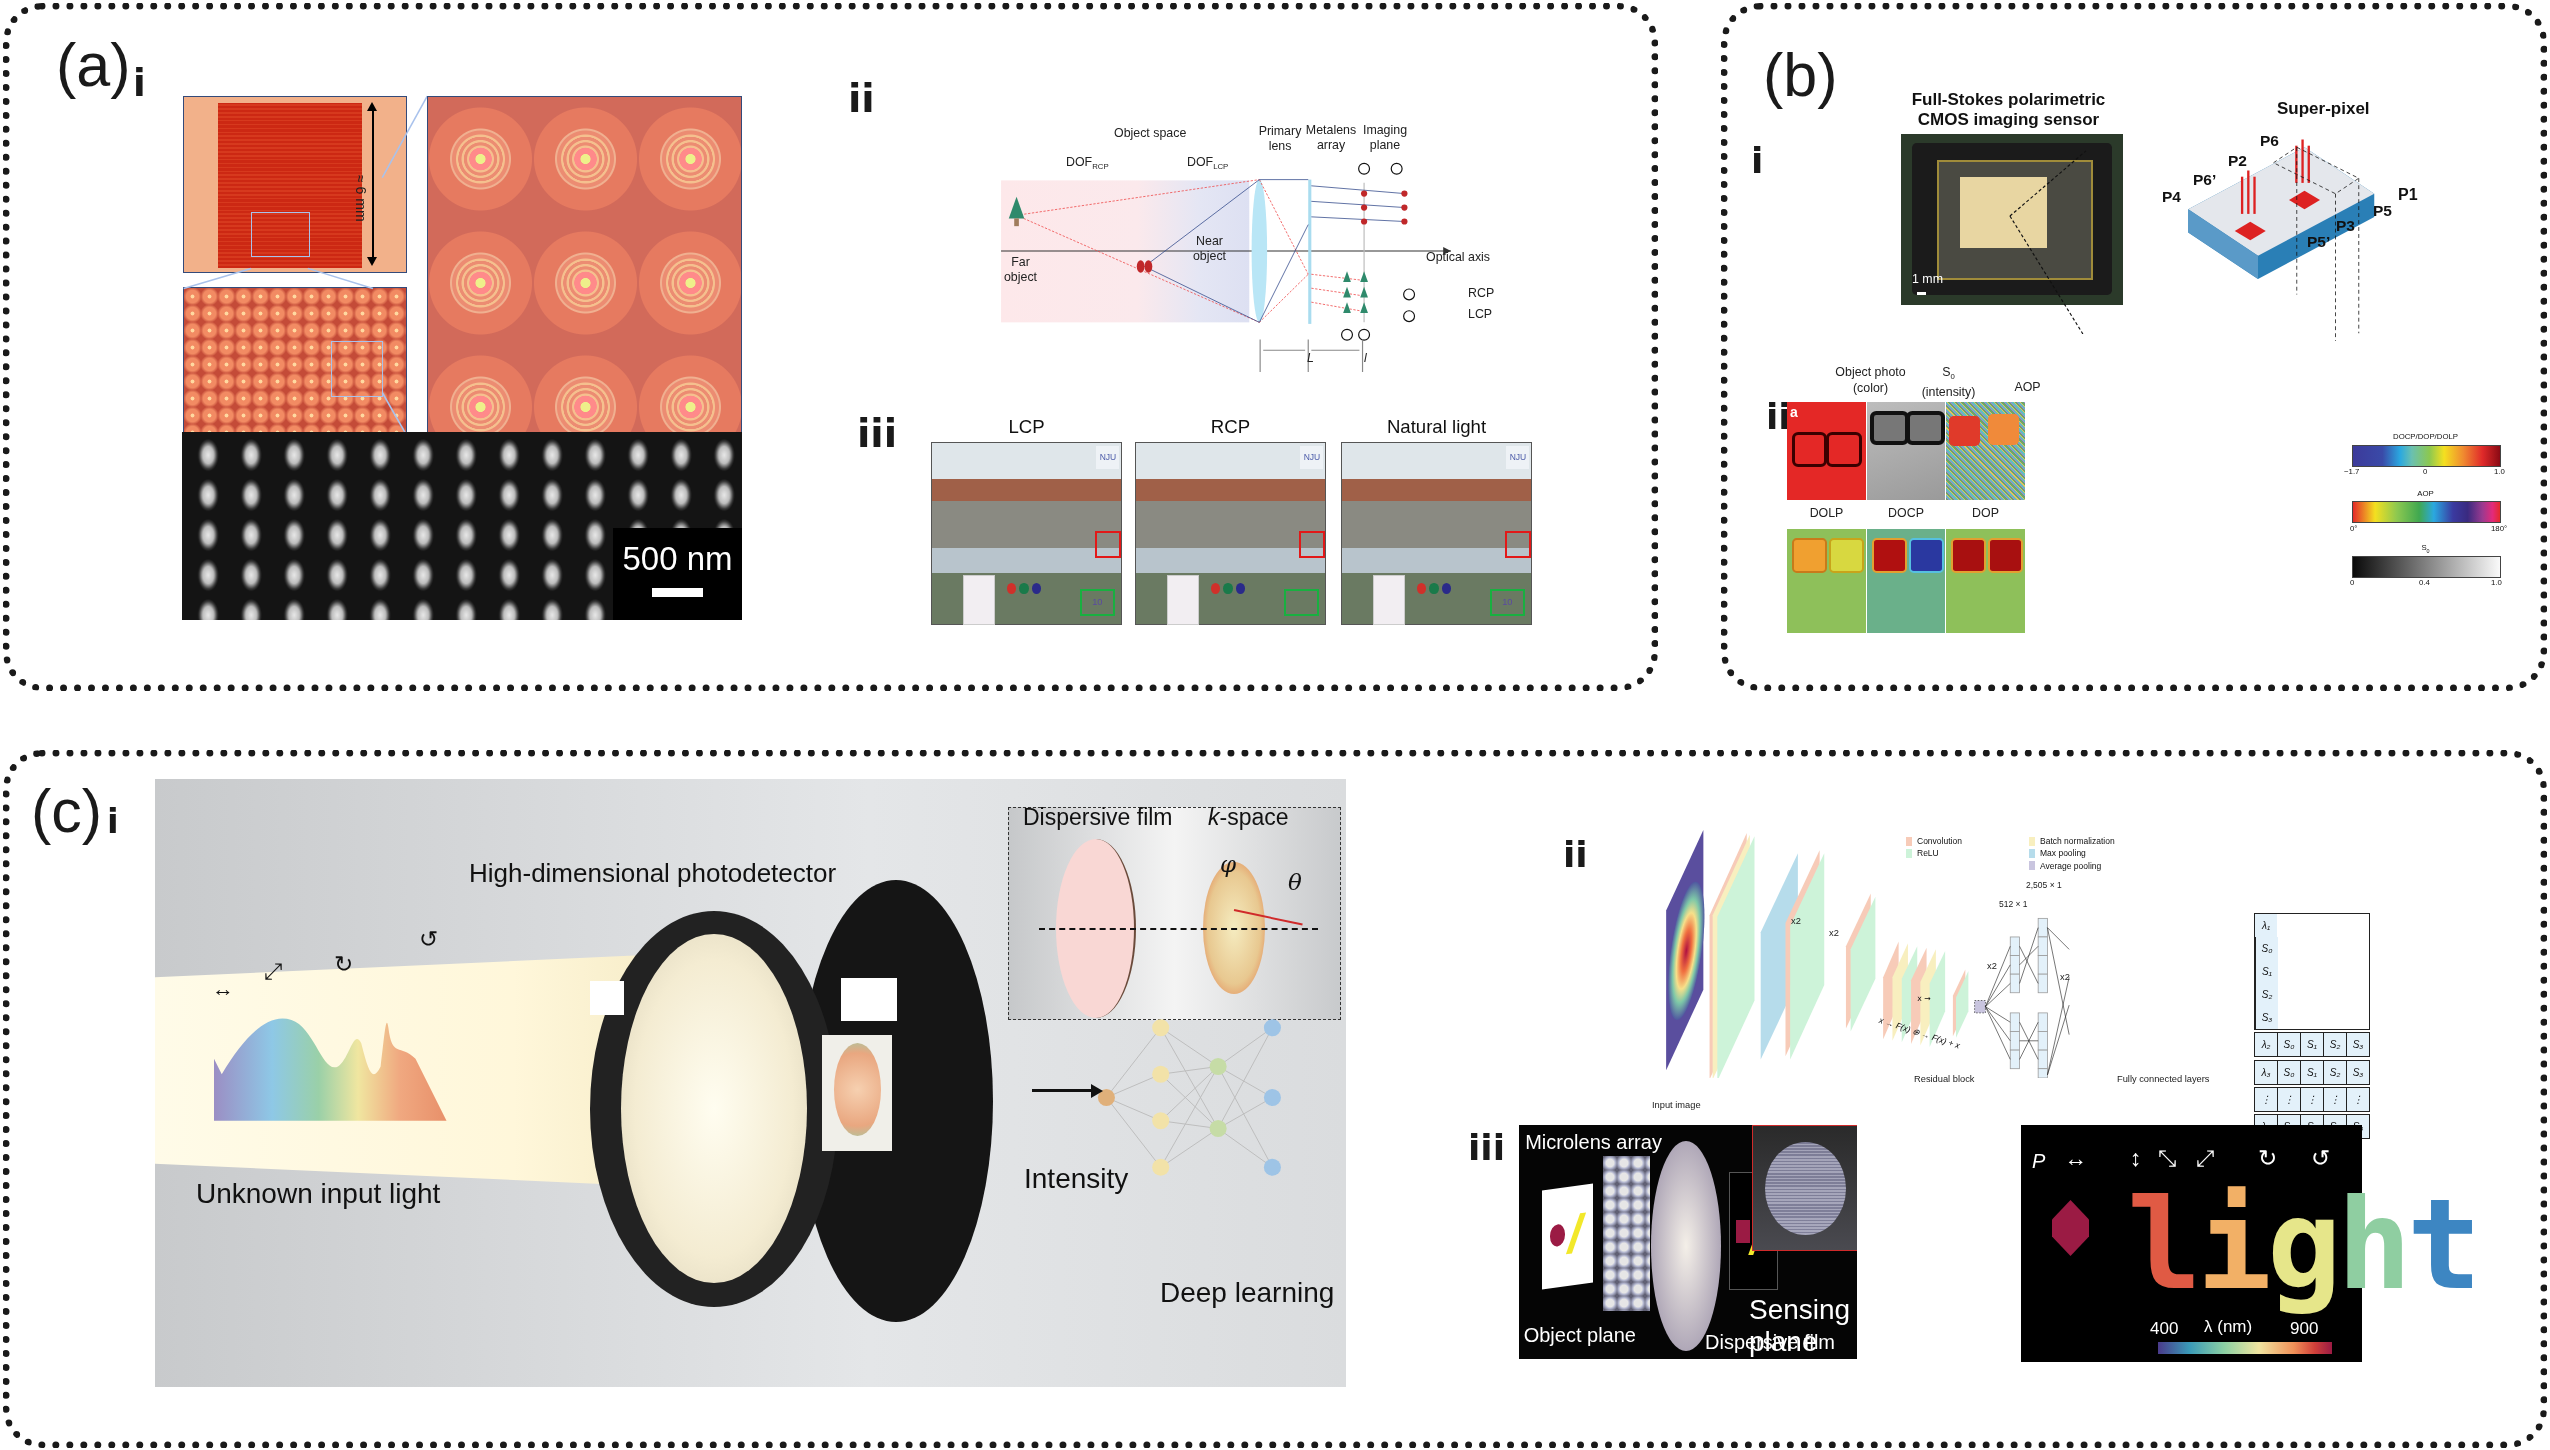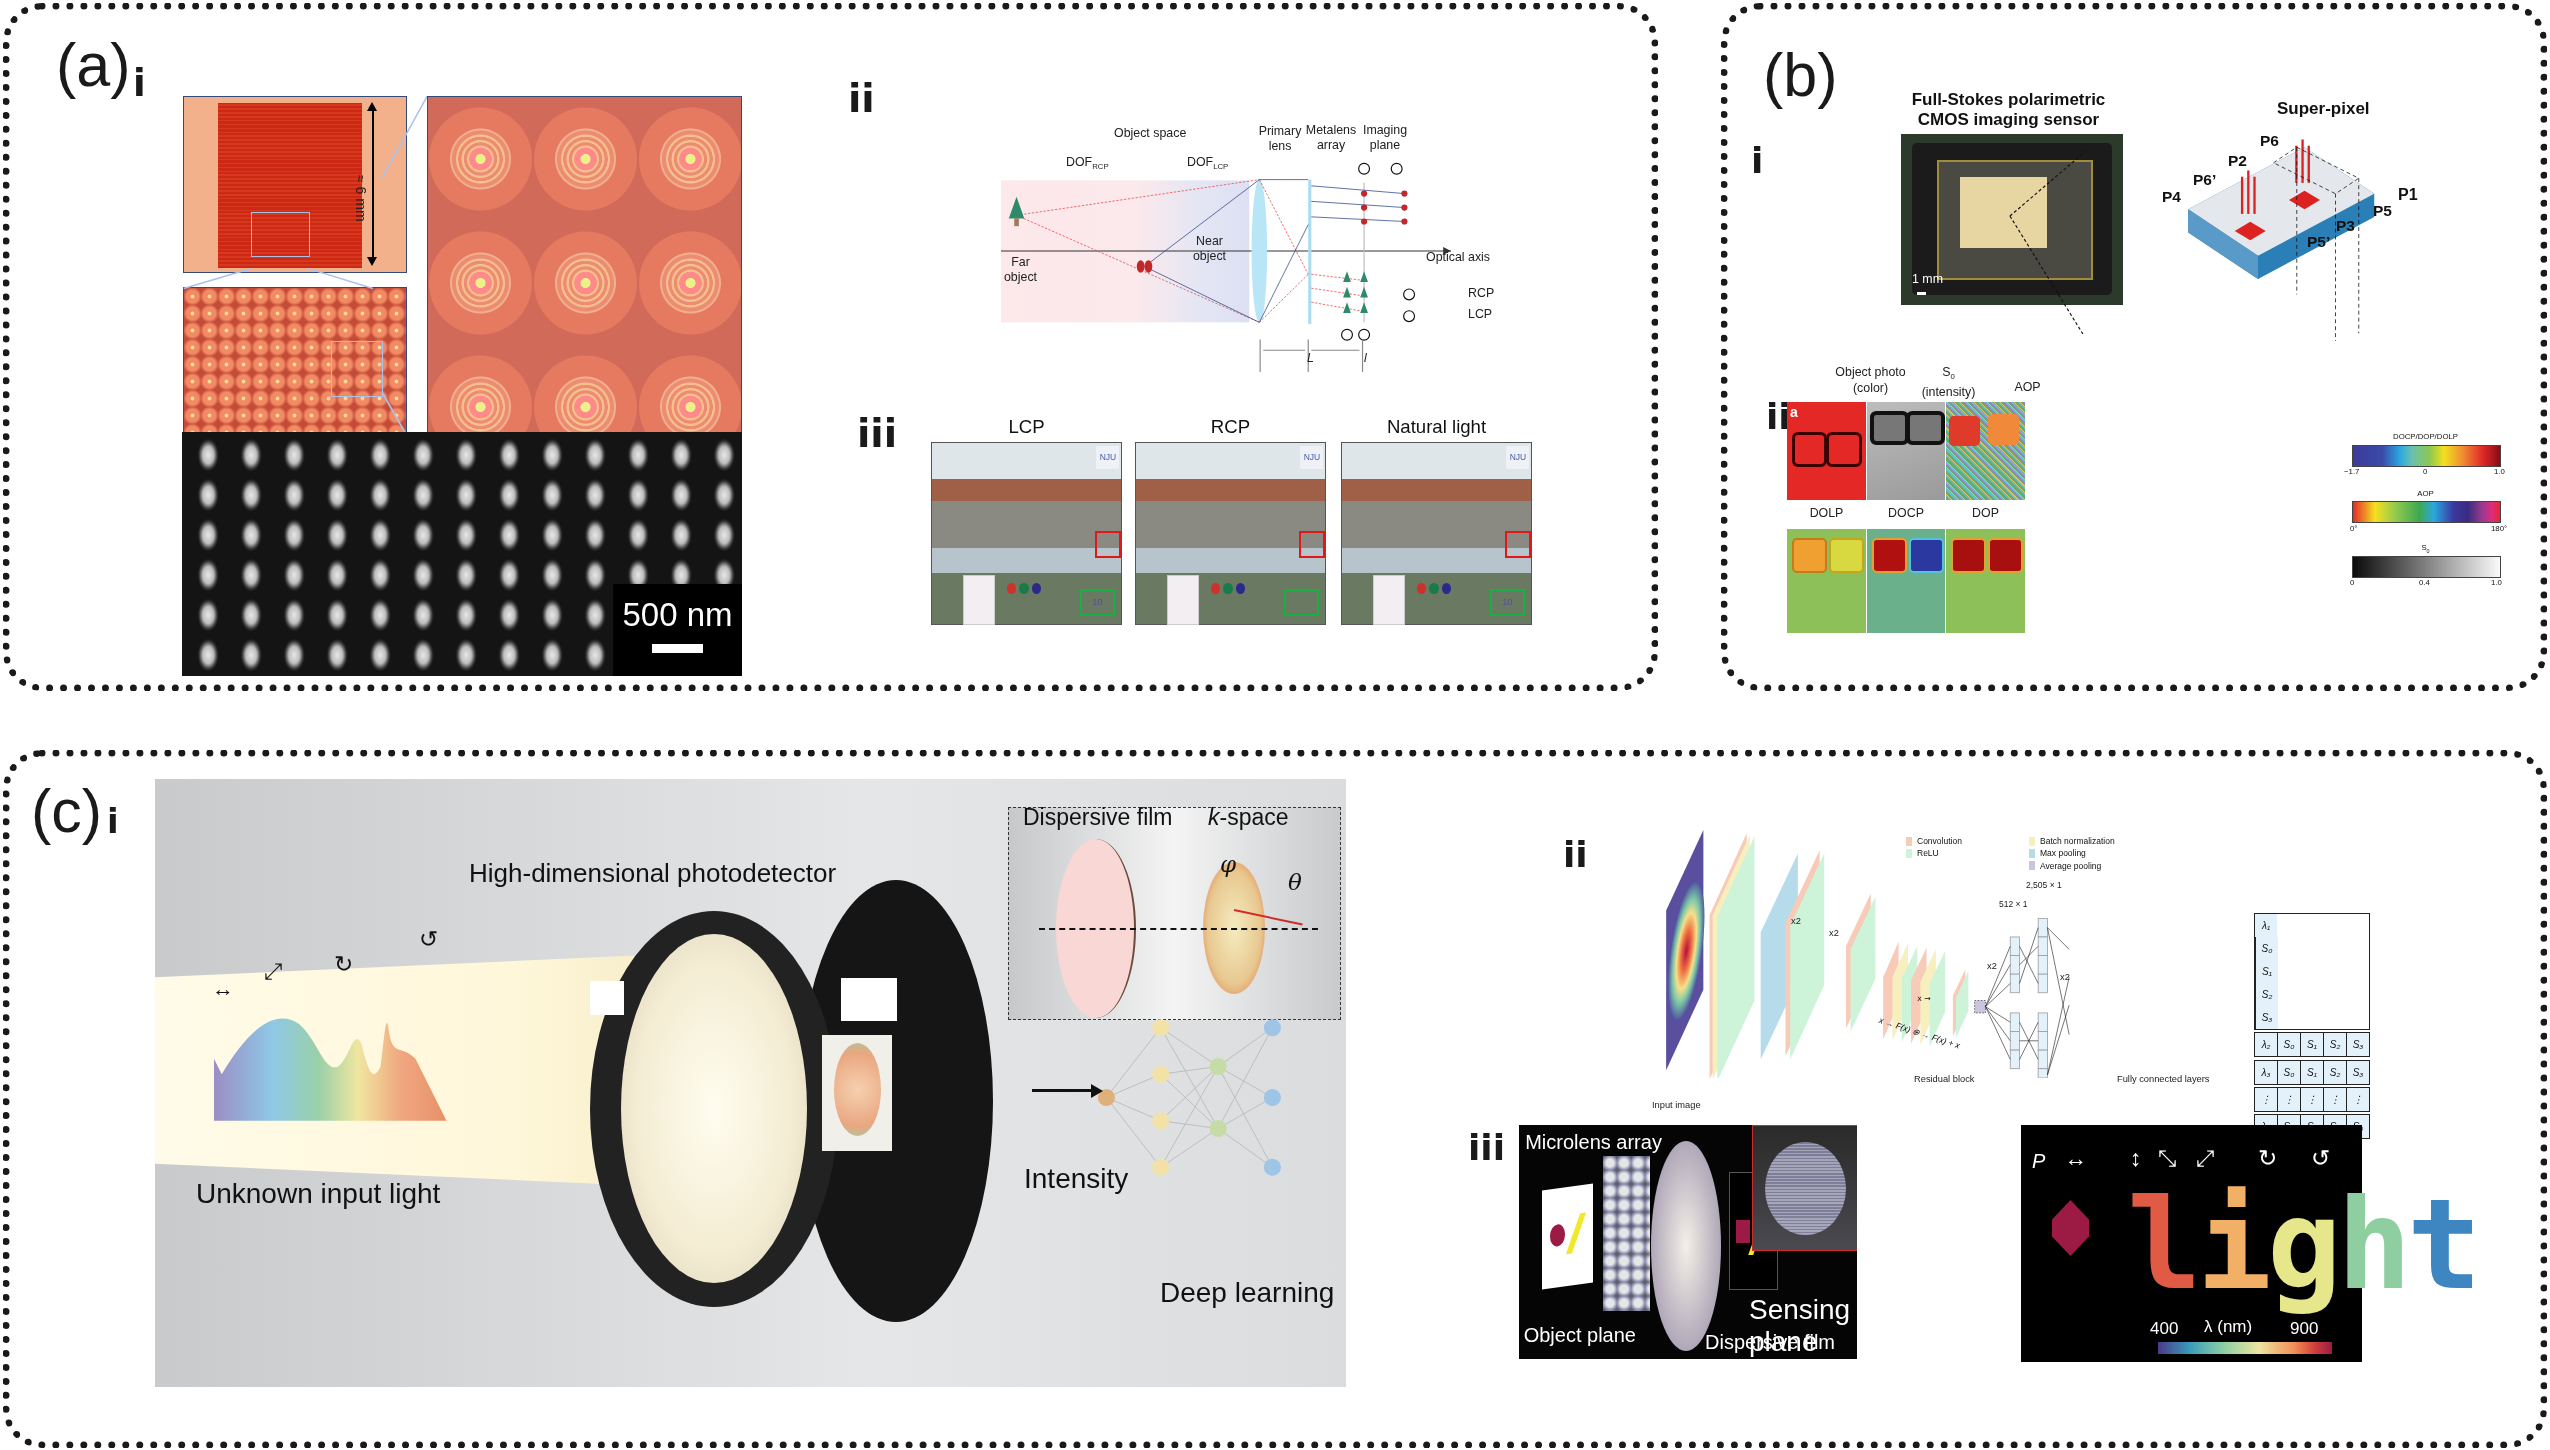--- a/index.html
+++ b/index.html
@@ -49,21 +49,21 @@
   <line x1="262" y1="386" x2="320" y2="488" stroke="#a9c2ec" stroke-width="2"></line>
 </svg>
 
 <div class="photo" style="left:427px;top:96px;width:315px;height:374px;border:1.6px solid #334a7a;background-color:#e67a60;background-image:radial-gradient(circle,#eef08a 0 4.7px,#ff8a8a 5.4px 11px,#f5c08e 11.6px 13px,#ec8c72 14px 16.3px,#f5c08e 17px 18.6px,#ec8c72 19.4px 22px,#f5c08e 22.5px 24px,#ec8c72 25px 28px,#f0b090 29px 30px,#e67a60 31px 51px,#d26a5a 52px);background-size:105px 124px;background-position:0 0;">
   <div class="scalebar-box" style="right:0;bottom:0;width:51px;height:33px;">
     <div class="sm" style="color:#fff;font-size:11px;margin-top:3.1px;">50 μm</div>
     <div style="width:34px;height:3.1px;background:#fff;margin:3.1px auto 0;"></div>
   </div>
 </div>
 
-<div class="photo" style="left:182px;top:433px;width:560px;height:244px;top:432px;background-color:#141414;background-image:radial-gradient(ellipse 11px 17px at 50% 50%,#e8e8e8 0,#bdbdbd 50%,#3a3a3a 80%,transparent 95%);background-size:43px 40px;background-position:4.7px 3.1px;">
+<div class="photo" style="left:182px;top:433px;width:560px;height:188px;top:432px;background-color:#141414;background-image:radial-gradient(ellipse 11px 17px at 50% 50%,#e8e8e8 0,#bdbdbd 50%,#3a3a3a 80%,transparent 95%);background-size:43px 40px;background-position:4.7px 3.1px;">
   <div class="scalebar-box" style="right:0;bottom:0;width:129px;height:92px;">
     <div style="color:#fff;font-size:33px;margin-top:12.4px;">500 nm</div>
     <div style="width:51px;height:9.3px;background:#fff;margin:9.3px auto 0;"></div>
   </div>
 </div>
 
 <div class="roman" style="left:848px;top:76px;font-size:39px;">ii</div>
 <svg class="abs" style="left:993px;top:116px;" width="466" height="256" viewBox="0 0 600 330">
   <defs>
     <linearGradient id="objspace" x1="0" x2="1">

